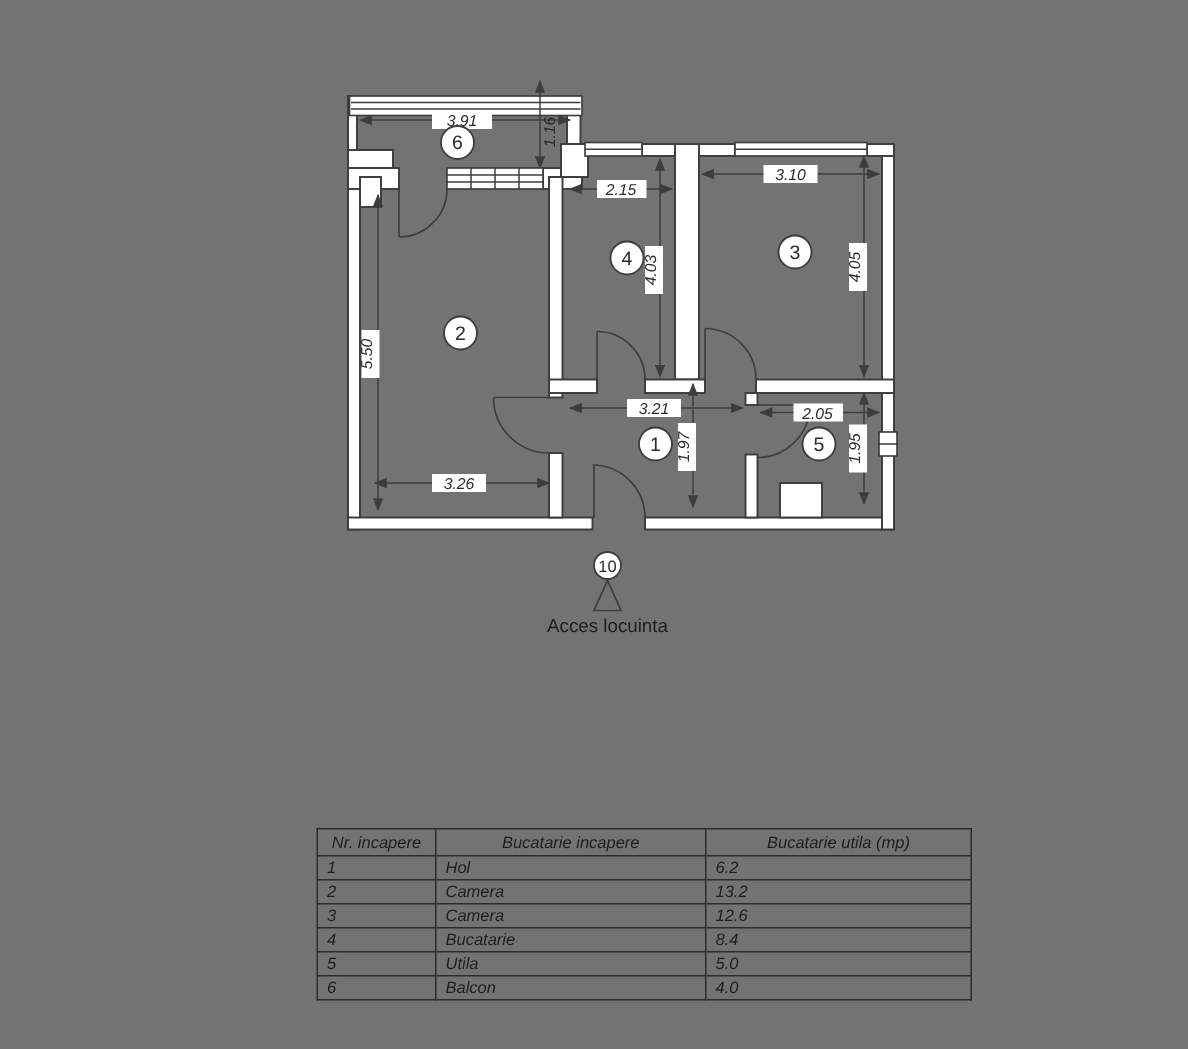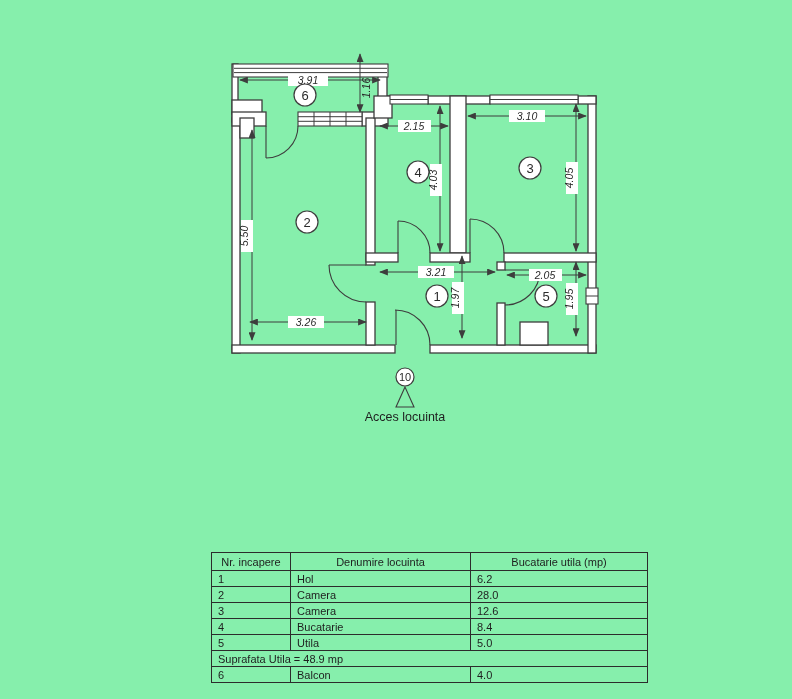--- a/index.html
+++ b/index.html
@@ -1,34 +1,34 @@
 <!DOCTYPE html>
 <html><head>
 <meta charset="utf-8">
 <style>
   html,body{margin:0;padding:0;background:#ffffff;}
   body{width:792px;height:699px;overflow:hidden;position:relative;
        font-family:"Liberation Sans",sans-serif;color:#222;}
-  .page{position:absolute;inset:0;background:#86efac;}
+  .page{position:absolute;inset:0;background:#737373;}
   svg{position:absolute;left:0;top:0;}
   
   .wall{fill:#ffffff;stroke:#3d3d3d;stroke-width:1.3;}
   .winrect{fill:#ffffff;stroke:#3d3d3d;stroke-width:1.1;}
   .thin{stroke:#3d3d3d;stroke-width:1;fill:none;}
   .door{stroke:#3d3d3d;stroke-width:1.1;fill:none;}
   .dimline{stroke:#3d3d3d;stroke-width:1;fill:none;}
   .dimmask{fill:#ffffff;stroke:none;}
   .dimtext{font-size:10.5px;font-style:italic;fill:#2b2b2b;text-anchor:middle;}
   .roomcircle{fill:#ffffff;stroke:#3d3d3d;stroke-width:1.2;}
   .roomnum{font-size:13px;fill:#2b2b2b;text-anchor:middle;}
   .accessnum{font-size:11px;fill:#2b2b2b;text-anchor:middle;}
   .accesslabel{font-size:12.5px;fill:#1e1e1e;text-anchor:middle;}
 
   
-  .legend{position:absolute;left:211px;top:552px;width:436px;}
+  .legend{position:absolute;left:211px;top:552px;width:436px;font-style:italic;}
   table.area{border-collapse:collapse;width:436px;table-layout:fixed;
              font-size:11px;color:#1e1e1e;}
   table.area th,table.area td{border:1px solid #2c2c2c;padding:0 0 0 6px;
              height:16px;font-weight:normal;text-align:left;white-space:nowrap;
              overflow:hidden;box-sizing:border-box;}
   table.area thead th{height:18px;text-align:center;padding:0;}
   td.cname{padding-left:18px;}
   td.carea{text-align:center;padding:0;}
   td.spanrow{padding-left:20px;}
 </style>
@@ -209,54 +209,51 @@
 <div class="legend">
   <table class="area">
     <colgroup>
       <col style="width:79px">
           <col style="width:180px">
           <col style="width:177px">
     </colgroup>
     <thead>
       <tr>
         <th>Nr. incapere</th>
-        <th>Denumire locuinta</th>
+        <th>Bucatarie incapere</th>
         <th>Bucatarie utila (mp)</th>
       </tr>
     </thead>
     <tbody>
       <tr>
         <td>1</td>
         <td class="cname">Hol</td>
         <td class="carea">6.2</td>
       </tr>
       <tr>
         <td>2</td>
         <td class="cname">Camera</td>
-        <td class="carea">28.0</td>
+        <td class="carea">13.2</td>
       </tr>
       <tr>
         <td>3</td>
         <td class="cname">Camera</td>
         <td class="carea">12.6</td>
       </tr>
       <tr>
         <td>4</td>
         <td class="cname">Bucatarie</td>
         <td class="carea">8.4</td>
       </tr>
       <tr>
         <td>5</td>
         <td class="cname">Utila</td>
         <td class="carea">5.0</td>
       </tr>
       <tr>
-        <td class="spanrow" colspan="3">Suprafata Utila = 48.9 mp</td>
-      </tr>
-      <tr>
         <td>6</td>
         <td class="cname">Balcon</td>
         <td class="carea">4.0</td>
       </tr>
     </tbody>
   </table>
 </div>
 
 </div>
 

